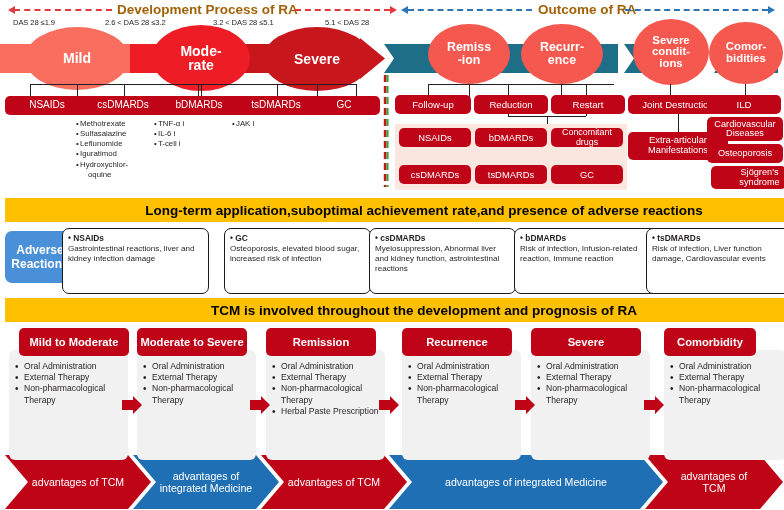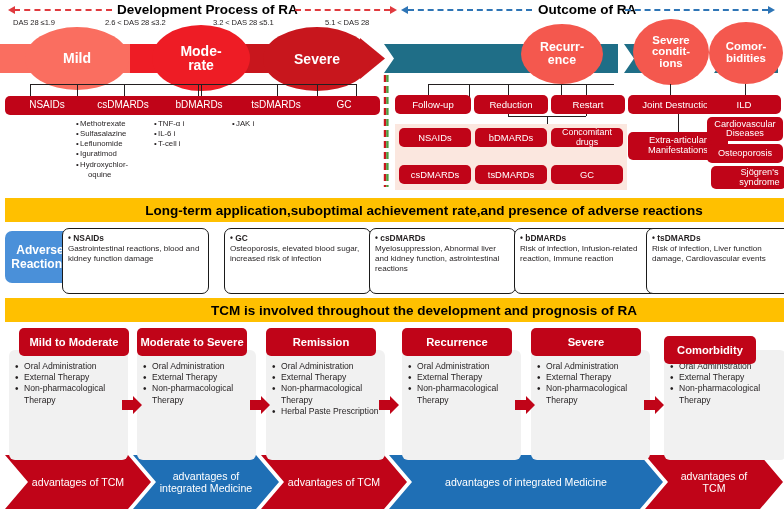--- a/index.html
+++ b/index.html
@@ -3,21 +3,21 @@
 <meta charset="utf-8">
 <style>
   html,body{margin:0;padding:0;background:#fff;}
   body{width:784px;height:510px;overflow:hidden;
        font-family:"Liberation Sans", sans-serif;
        -webkit-font-smoothing:antialiased;}
   #root{position:relative;width:784px;height:510px;}
   .abs{position:absolute;box-sizing:border-box;}
 
   
-  .hdr-title{font-weight:bold;font-size:13.5px;color:#000000;white-space:nowrap;}
+  .hdr-title{font-weight:bold;font-size:13.5px;color:#a16207;white-space:nowrap;}
   .dashline{position:absolute;height:0;border-top:2px dashed #E03A3E;}
   .dashline.blue{border-top-color:#2E75B6;}
   .arrowhead{position:absolute;width:0;height:0;}
   .ah-left-red{border-top:4px solid transparent;border-bottom:4px solid transparent;border-right:7px solid #E03A3E;}
   .ah-right-red{border-top:4px solid transparent;border-bottom:4px solid transparent;border-left:7px solid #E03A3E;}
   .ah-left-blue{border-top:4px solid transparent;border-bottom:4px solid transparent;border-right:7px solid #2E75B6;}
   .ah-right-blue{border-top:4px solid transparent;border-bottom:4px solid transparent;border-left:7px solid #2E75B6;}
 
   .das{font-size:7.6px;color:#231F20;white-space:nowrap;letter-spacing:-0.1px;}
 
@@ -111,20 +111,24 @@
   <div class="ellipse" style="left:25px;top:27px;width:104px;height:63px;background:#FA6E60;font-size:14px;">
     <span>Mild</span>
   </div>
   <div class="ellipse" style="left:152px;top:25px;width:98px;height:66px;background:#EE1C25;font-size:14px;white-space:pre-line;">
     <span>Mode-
 rate</span>
   </div>
   <div class="ellipse" style="left:263px;top:27px;width:108px;height:64px;background:#C8161D;font-size:14px;">
     <span>Severe</span>
   </div>
+  <div class="ellipse" style="left:428px;top:24px;width:82px;height:60px;background:#F4584E;font-size:12.4px;white-space:pre-line;">
+    <span>Remiss
+-ion</span>
+  </div>
   <div class="ellipse" style="left:521px;top:24px;width:82px;height:60px;background:#F4584E;font-size:12.4px;white-space:pre-line;">
     <span>Recurr-
 ence</span>
   </div>
   <div class="ellipse" style="left:633px;top:19px;width:76px;height:66px;background:#F4584E;font-size:11.4px;white-space:pre-line;">
     <span>Severe
 condit-
 ions</span>
   </div>
   <div class="ellipse" style="left:709px;top:22px;width:74px;height:62px;background:#F4584E;font-size:11.4px;white-space:pre-line;">
@@ -272,21 +276,21 @@
     <span>Long-term application,suboptimal achievement rate,and presence of adverse reactions</span>
   </div>
 
   <div class="arblue" style="left:5px;top:231px;width:70px;height:52px;white-space:pre-line;">
     <span>Adverse
 Reactions</span>
   </div>
 
   <div class="arbox" style="left:62px;top:228px;width:136px;height:58px;">
     <div><b>• <span>NSAIDs</span></b></div>
-    <div><span>Gastrointestinal reactions, blood and kidney function damage</span></div>
+    <div><span>Gastrointestinal reactions, liver and kidney infection damage</span></div>
   </div>
   <div class="arbox" style="left:224px;top:228px;width:136px;height:58px;">
     <div><b>• <span>GC</span></b></div>
     <div><span>Osteoporosis, elevated blood sugar, increased risk of infection</span></div>
   </div>
   <div class="arbox" style="left:369px;top:228px;width:136px;height:58px;">
     <div><b>• <span>csDMARDs</span></b></div>
     <div><span>Myelosuppression, Abnormal liver and kidney function, astrointestinal reactions</span></div>
   </div>
   <div class="arbox" style="left:514px;top:228px;width:136px;height:58px;">
@@ -364,21 +368,21 @@
     <ul>
       <li>Oral Administration</li>
       <li>External Therapy</li>
       <li>Non-pharmacological Therapy</li>
     </ul>
   </div>
   <svg class="redarrow" width="20" height="18" style="left:644px;top:396px;">
     <polygon points="0,4 11,4 11,0 20,9 11,18 11,14 0,14" fill="#C00418"></polygon>
   </svg>
 
-  <div class="tcmhead" style="left:664px;top:328px;width:92px;height:28px;margin-top:8px;">
+  <div class="tcmhead" style="left:664px;top:328px;width:92px;height:28px;">
     <span>Comorbidity</span>
     </div>
   <div class="tcmbody" style="left:664px;top:350px;width:113px;height:96px;">
     <ul>
       <li>Oral Administration</li>
       <li>External Therapy</li>
       <li>Non-pharmacological Therapy</li>
     </ul>
   </div>
 

